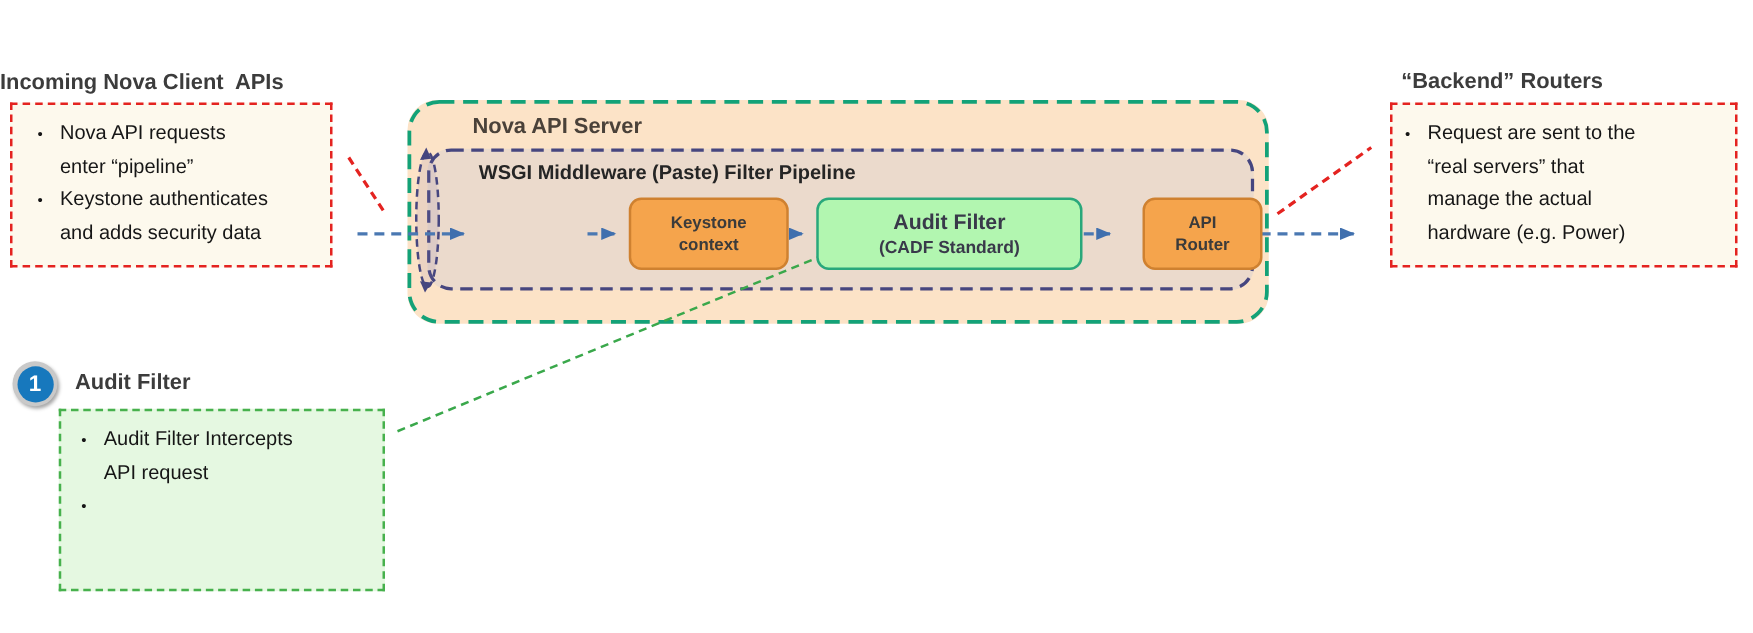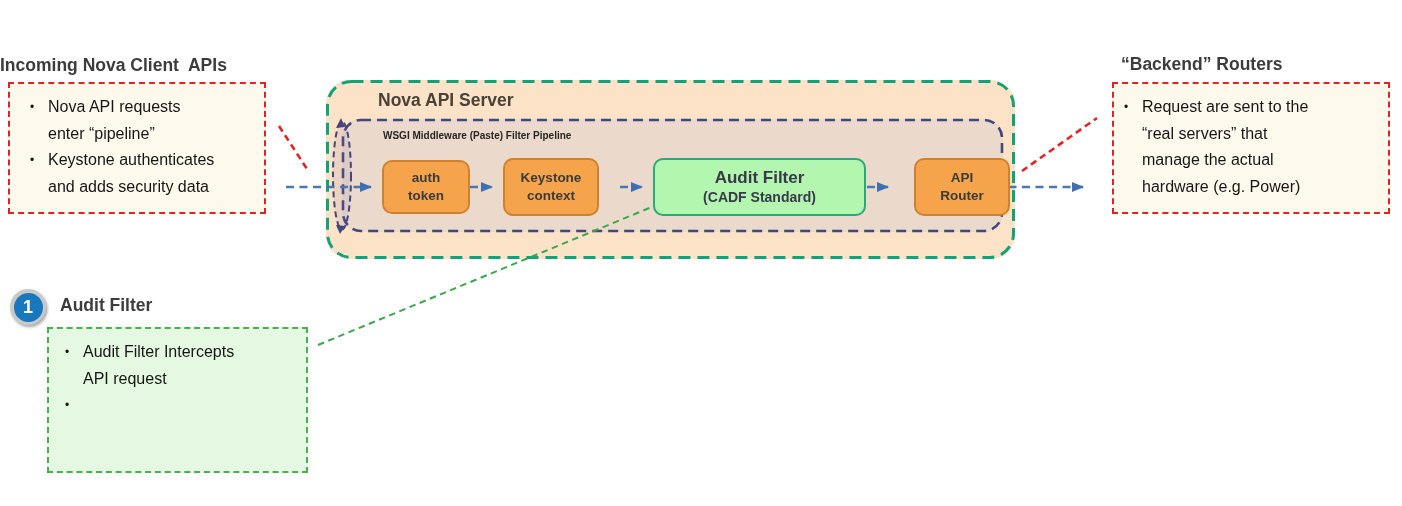--- a/index.html
+++ b/index.html
@@ -18,21 +18,21 @@
   .note .b { flex:none; width:18px; font-size:12px; line-height:26.5px; }
   .note .t { white-space:pre-line; }
 
   
   .nova-bg { position:absolute; left:326px; top:80px; width:689px; height:179px;
              background:#fce3c7; border-radius:24px; z-index:1; }
   .wsgi-bg { position:absolute; left:342px; top:119px; width:661px; height:113px;
              background:#ebdacc; border-radius:18px; z-index:1; }
   .nova-title { position:absolute; left:378px; top:90px; font-weight:bold; font-size:17.5px;
                 color:#4a4139; z-index:2; }
-  .wsgi-title { position:absolute; left:383px; top:130px; font-weight:600; font-size:10px;
+  .wsgi-title { position:absolute; left:383px; top:130px; font-weight:600; font-size:16px;
                 color:#252525; z-index:2; }
 
   svg.links { position:absolute; left:0; top:0; z-index:2; }
 
   
   .mw { position:absolute; box-sizing:border-box; border-radius:10px; z-index:3;
         display:flex; flex-direction:column; align-items:center; justify-content:center;
         font-weight:bold; text-align:center; }
   .mw.orange { background:#f5a44c; border:2px solid #cf8130; color:#3b3b3b;
                font-size:13.5px; line-height:18px; }
@@ -120,25 +120,21 @@
     <path d="M620 187 H642" fill="none" stroke="#4a78b2" stroke-width="2.6" stroke-dasharray="8 5.5" marker-end="url(#arrB)"></path>
     <path d="M867 187 H888" fill="none" stroke="#4a78b2" stroke-width="2.6" stroke-dasharray="8 5.5" marker-end="url(#arrB)"></path>
     <path d="M995 187 H1083" fill="none" stroke="#4a78b2" stroke-width="2.6" stroke-dasharray="8 5.5" marker-end="url(#arrB)"></path>
 
     <path d="M279 126 L307 169" fill="none" stroke="#e42320" stroke-width="2.6" stroke-dasharray="6.5 4.5"></path>
     <path d="M1022 171 L1097 118" fill="none" stroke="#e42320" stroke-width="2.6" stroke-dasharray="6.5 4.5"></path>
 
     <path d="M318 345 L676 197" fill="none" stroke="#3aa84b" stroke-width="2" stroke-dasharray="6.5 4.5"></path>
   </svg>
 
-  <div class="mw orange" style="left:382px; top:160px; width:88px; height:54px;">
-    <span>auth</span>
-    <span>token</span>
-  </div>
-  <div class="mw orange" style="left:503px; top:158px; width:96px; height:58px;">
+  <div class="mw orange" style="left:503px; top:158px; width:128px; height:58px;">
     <span>Keystone</span>
     <span>context</span>
   </div>
   <div class="mw audit" style="left:653px; top:158px; width:213px; height:58px;">
     <span class="l1">Audit Filter</span>
     <span class="l2">(CADF Standard)</span>
   </div>
   <div class="mw orange" style="left:898px; top:158px; width:96px; height:58px;margin-left:16px;">
     <span>API</span>
     <span>Router</span>

